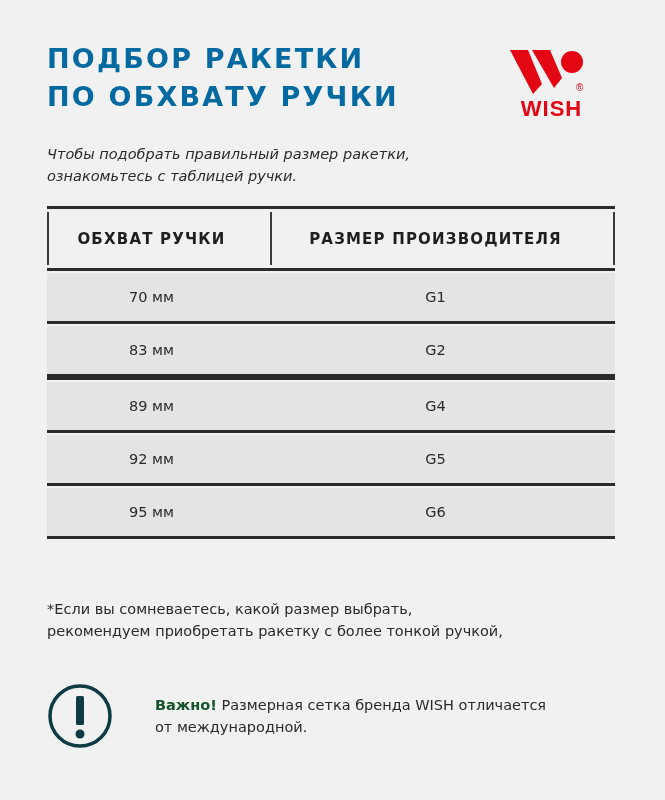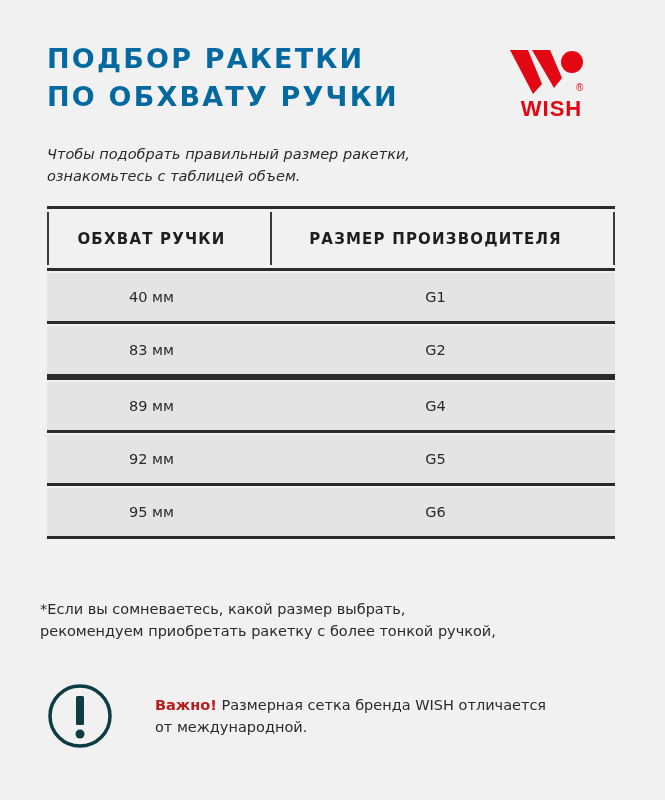--- a/index.html
+++ b/index.html
@@ -90,42 +90,42 @@
       letter-spacing: 1.2px;
       color: #1e1e1e;
       text-transform: uppercase;
     }
     .data .cell {
       font-size: 14.5px;
       color: #2a2a2a;
     }
     .footnote {
       position: absolute;
-      left: 40px; top: 598px;
+      left: 47px; top: 598px;
       font-size: 14.5px;
       line-height: 22px;
       color: #2a2a2a;
     }
     .important {
       position: absolute;
       left: 48px; top: 684px;
       display: flex;
       align-items: center;
     }
     .important-icon {
       width: 64px; height: 64px;
       flex-shrink: 0;
     }
     .important-text {
       margin-left: 43px;
       font-size: 14.5px;
       line-height: 22px;
       color: #2a2a2a;
     }
-    .important-text b { font-weight: bold; color: #b91c1c; }
+    .important-text b { font-weight: bold; color: #14532d; }
   </style>
 </head>
 <body>
 
 <div class="title">
   <div>Подбор ракетки</div>
   <div>по обхвату ручки</div>
 </div>
 
 <div class="logo">
@@ -133,39 +133,39 @@
     <polygon points="8,6 26,6 40,40 31,50" fill="#e30613"></polygon>
     <polygon points="30,6 48,6 60,34 52,44" fill="#e30613"></polygon>
     <circle cx="70" cy="18" r="11" fill="#e30613"></circle>
   </svg>
   <span style="position:absolute;left:74px;top:38px;font-family:'Liberation Sans',sans-serif;font-size:10px;color:#e30613;">®</span>
   <div class="logo-text">WISH</div>
 </div>
 
 <div class="intro">
   <div>Чтобы подобрать правильный размер ракетки,</div>
-  <div>ознакомьтесь с таблицей объем.</div>
+  <div>ознакомьтесь с таблицей ручки.</div>
 </div>
 
 <div class="table">
   <div class="rule"></div>
   <div class="row header">
     <span class="vline l"></span>
     <span class="vline m"></span>
     <span class="vline r"></span>
     <div class="cell c1">Обхват ручки</div>
     <div class="cell c2">Размер производителя</div>
   </div>
   <div class="rule"></div>
 
   <div class="row data">
     <span class="vline l"></span>
     <span class="vline m"></span>
     <span class="vline r"></span>
-    <div class="cell c1">40 мм</div>
+    <div class="cell c1">70 мм</div>
     <div class="cell c2">G1</div>
   </div>
   <div class="rule" style="margin-top:0;"></div>
 
   <div class="row data">
     <span class="vline l"></span>
     <span class="vline m"></span>
     <span class="vline r"></span>
     <div class="cell c1">83 мм</div>
     <div class="cell c2">G2</div>

